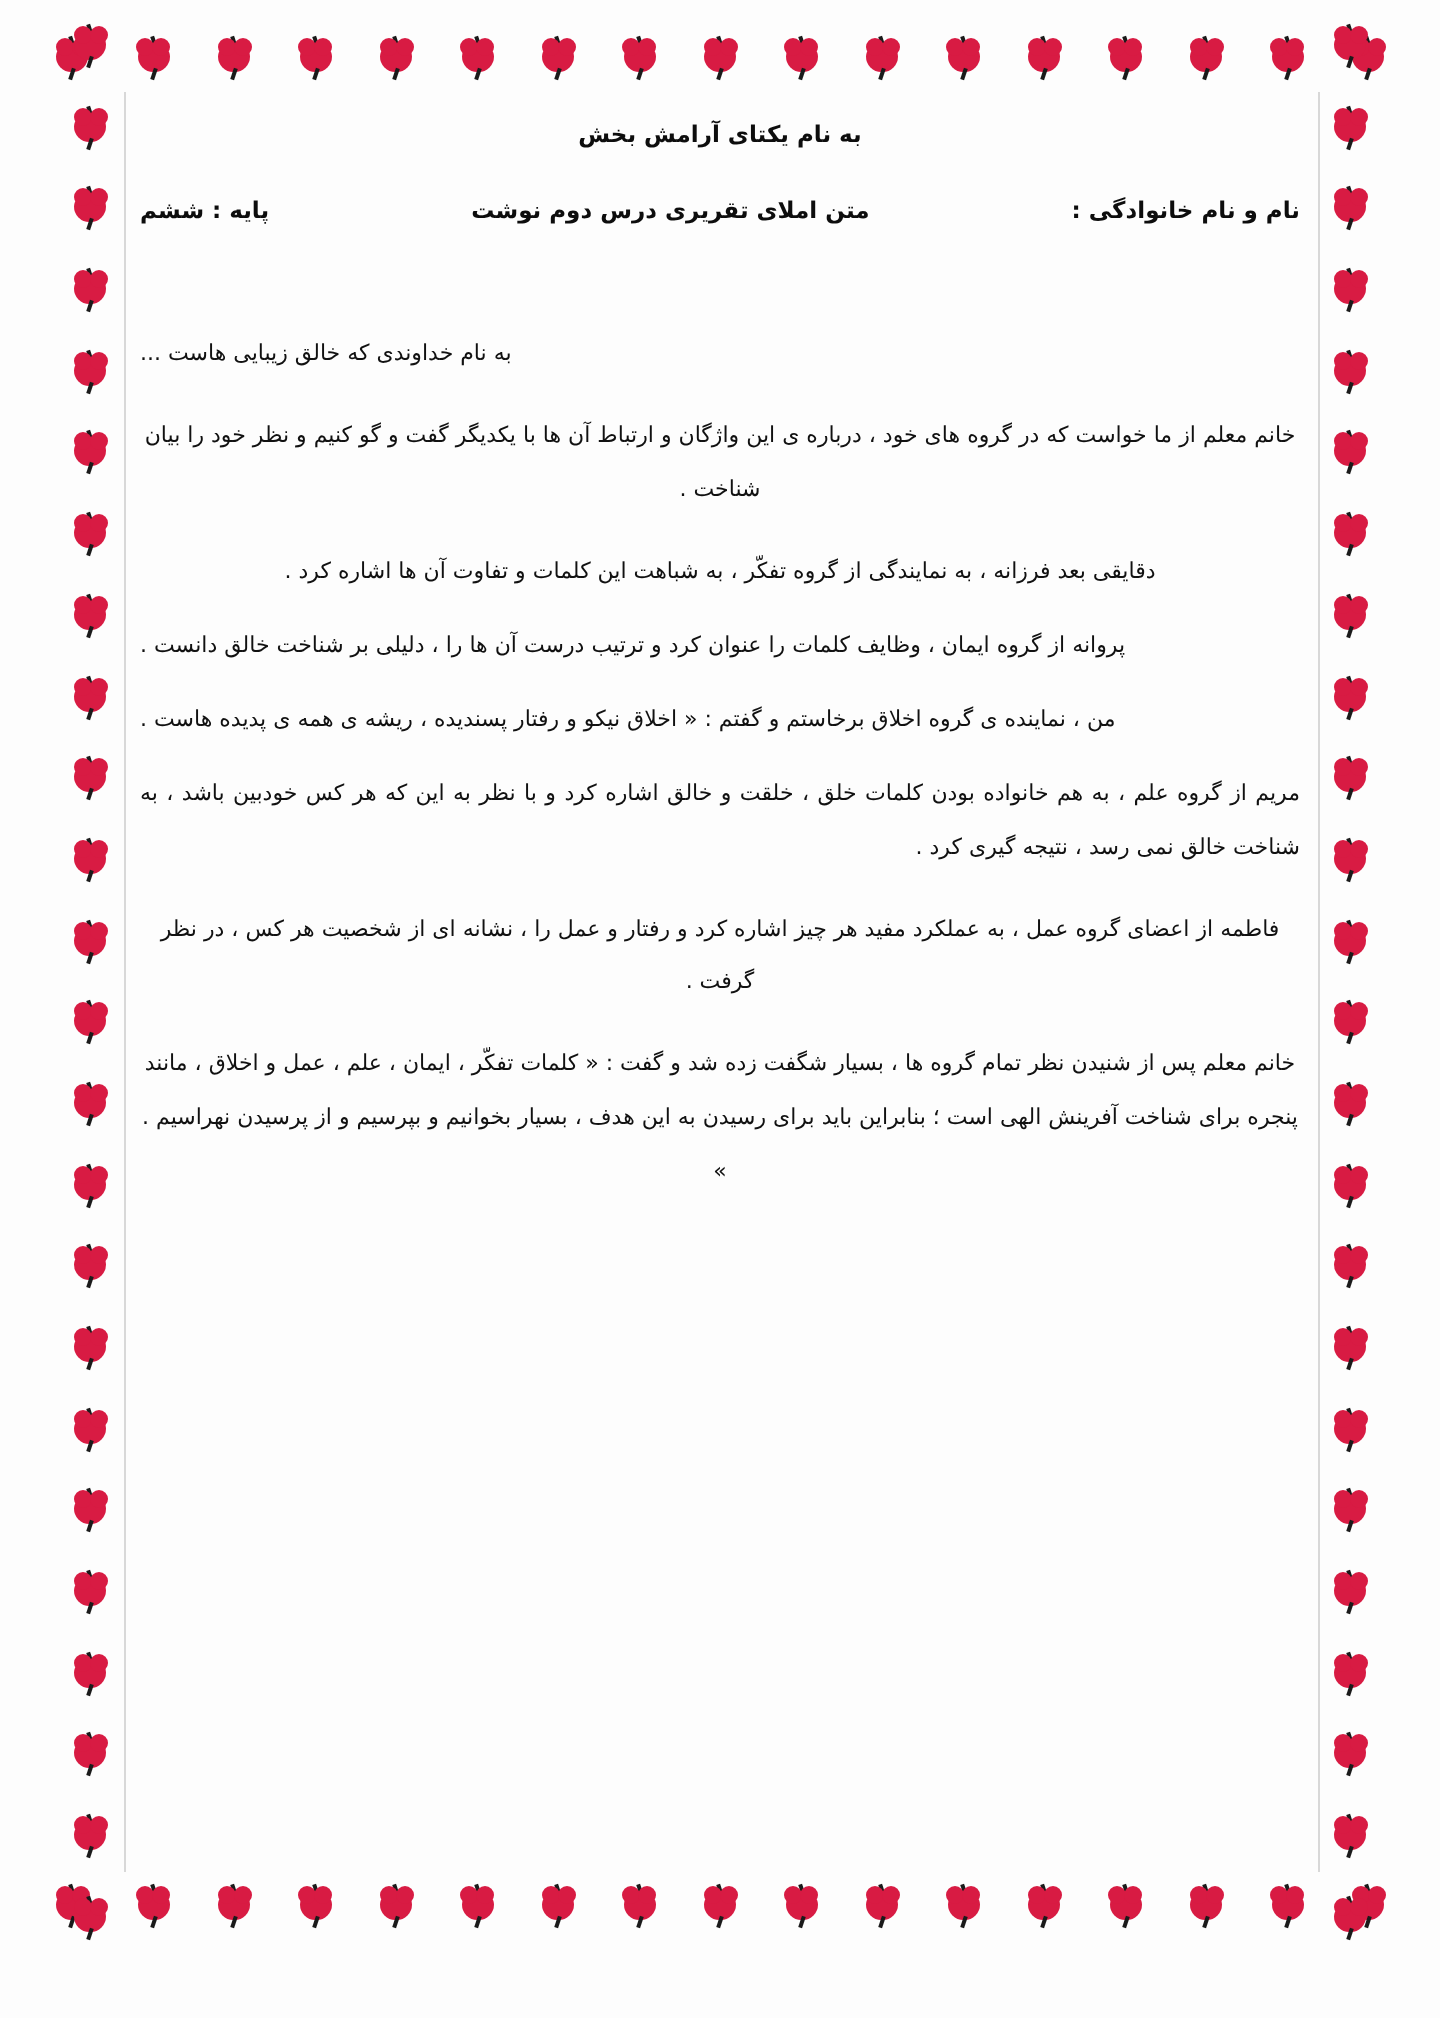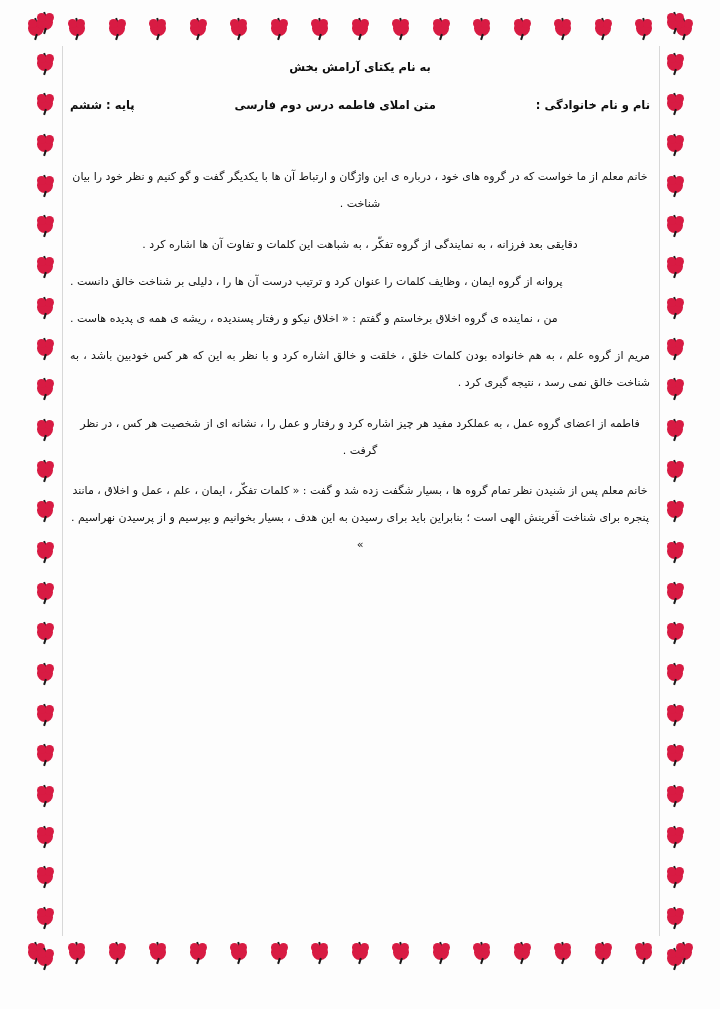--- a/index.html
+++ b/index.html
@@ -588,25 +588,26 @@
   </div>
 
   <div class="inner-rule"></div>
 
   <div class="content">
 
     <div class="basmalah">به نام یکتای آرامش بخش</div>
 
     <div class="header-row">
       <div class="cell name">نام و نام خانوادگی :</div>
-      <div class="cell title">متن املای فاطمه درس دوم فارسی</div>
+      <div class="cell title">متن املای تقریری درس دوم نوشت</div>
       <div class="cell grade">پایه : ششم</div>
     </div>
 
     <div class="body-text">
+      <p class="para lead">به نام خداوندی که خالق زیبایی هاست ...</p>
       <p class="para gap-top">خانم معلم از ما خواست که در گروه های خود ، درباره ی این واژگان و ارتباط آن ها با یکدیگر گفت و گو کنیم و نظر خود را بیان شناخت .</p>
       <p class="para gap-top lead">دقایقی بعد فرزانه ، به نمایندگی از گروه تفکّر ، به شباهت این کلمات و تفاوت آن ها اشاره کرد .</p>
       <p class="para lead">پروانه از گروه ایمان ، وظایف کلمات را عنوان کرد و ترتیب درست آن ها را ، دلیلی بر شناخت خالق دانست .</p>
       <p class="para lead">من ، نماینده ی گروه اخلاق برخاستم و گفتم : « اخلاق نیکو و رفتار پسندیده ، ریشه ی همه ی پدیده هاست .</p>
       <p class="para">مریم از گروه علم ، به هم خانواده بودن کلمات خلق ، خلقت و خالق اشاره کرد و با نظر به این که هر کس خودبین باشد ، به شناخت خالق نمی رسد ، نتیجه گیری کرد .</p>
       <p class="para gap-top">فاطمه از اعضای گروه عمل ، به عملکرد مفید هر چیز اشاره کرد و رفتار و عمل را ، نشانه ای از شخصیت هر کس ، در نظر گرفت .</p>
       <p class="para gap-top">خانم معلم پس از شنیدن نظر تمام گروه ها ، بسیار شگفت زده شد و گفت : « کلمات تفکّر ، ایمان ، علم ، عمل و اخلاق ، مانند پنجره برای شناخت آفرینش الهی است ؛ بنابراین باید برای رسیدن به این هدف ، بسیار بخوانیم و بپرسیم و از پرسیدن نهراسیم . »</p>
     </div>
 
   </div>

